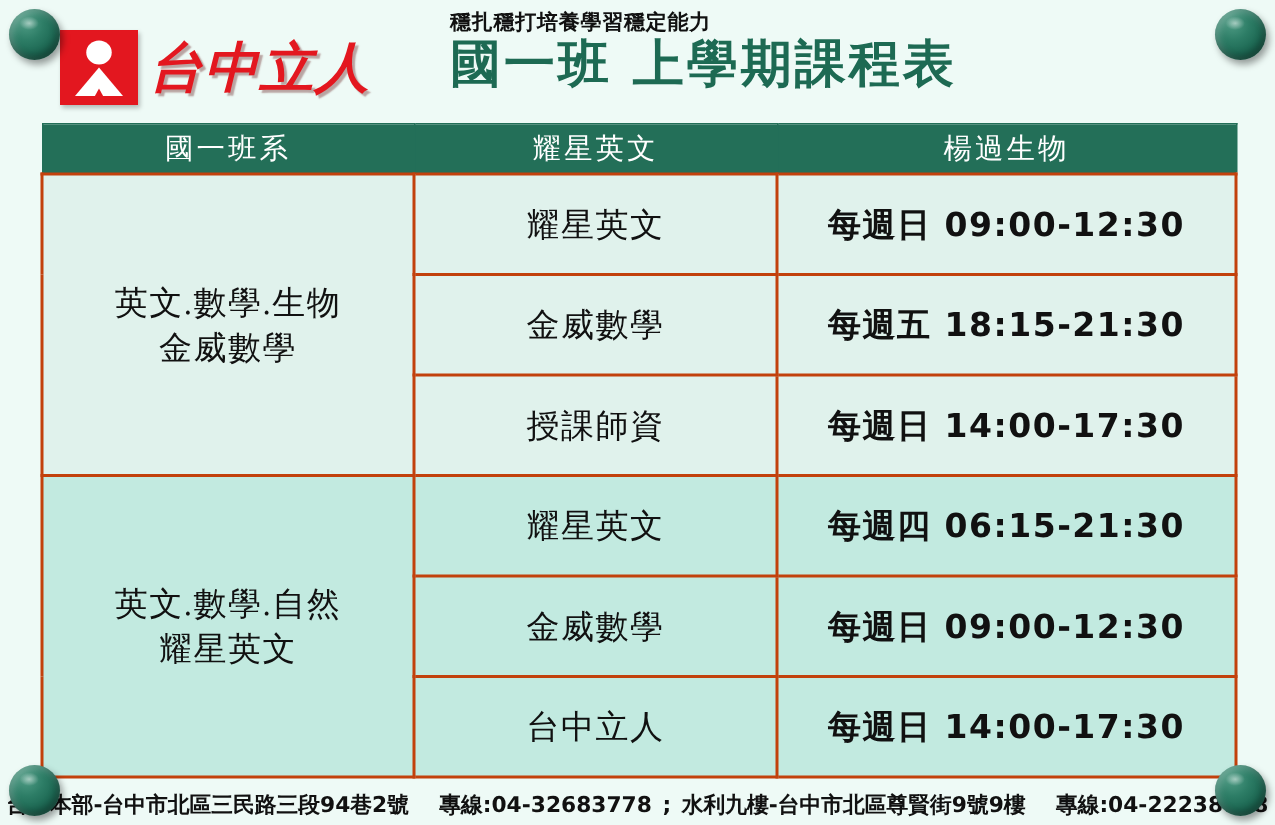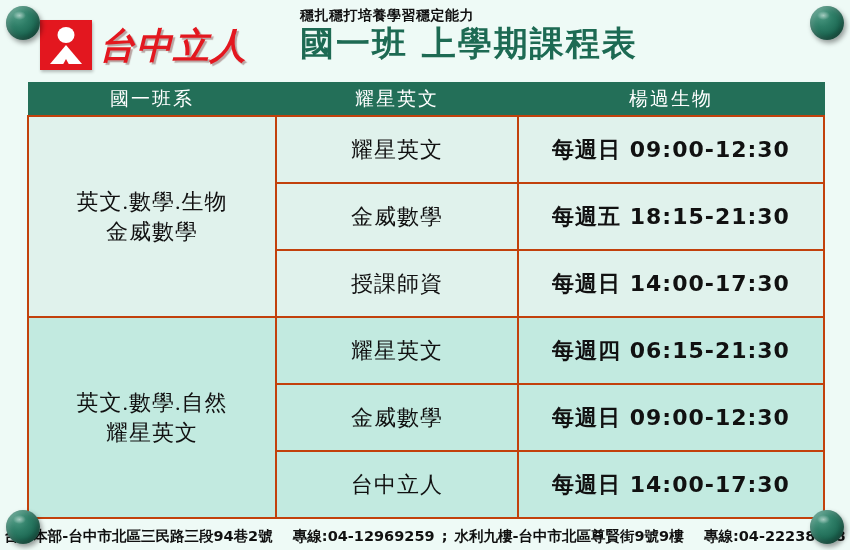--- a/index.html
+++ b/index.html
@@ -268,18 +268,18 @@
         <td class="teacher">台中立人</td>
         <td class="slot">每週日 14:00-17:30</td>
       </tr>
     </tbody>
   </table>
 </div>
 
 <div class="footer">
   <span>台中本部-台中市北區三民路三段94巷2號</span>
   &nbsp;&nbsp;
-  <span>專線:04-12969259</span>
+  <span>專線:04-32683778</span>
   <span class="sep">;</span>
   <span>水利九樓-台中市北區尊賢街9號9樓</span>
   &nbsp;&nbsp;
   <span>專線:04-22238788</span>
 </div>
 
 </body></html>

